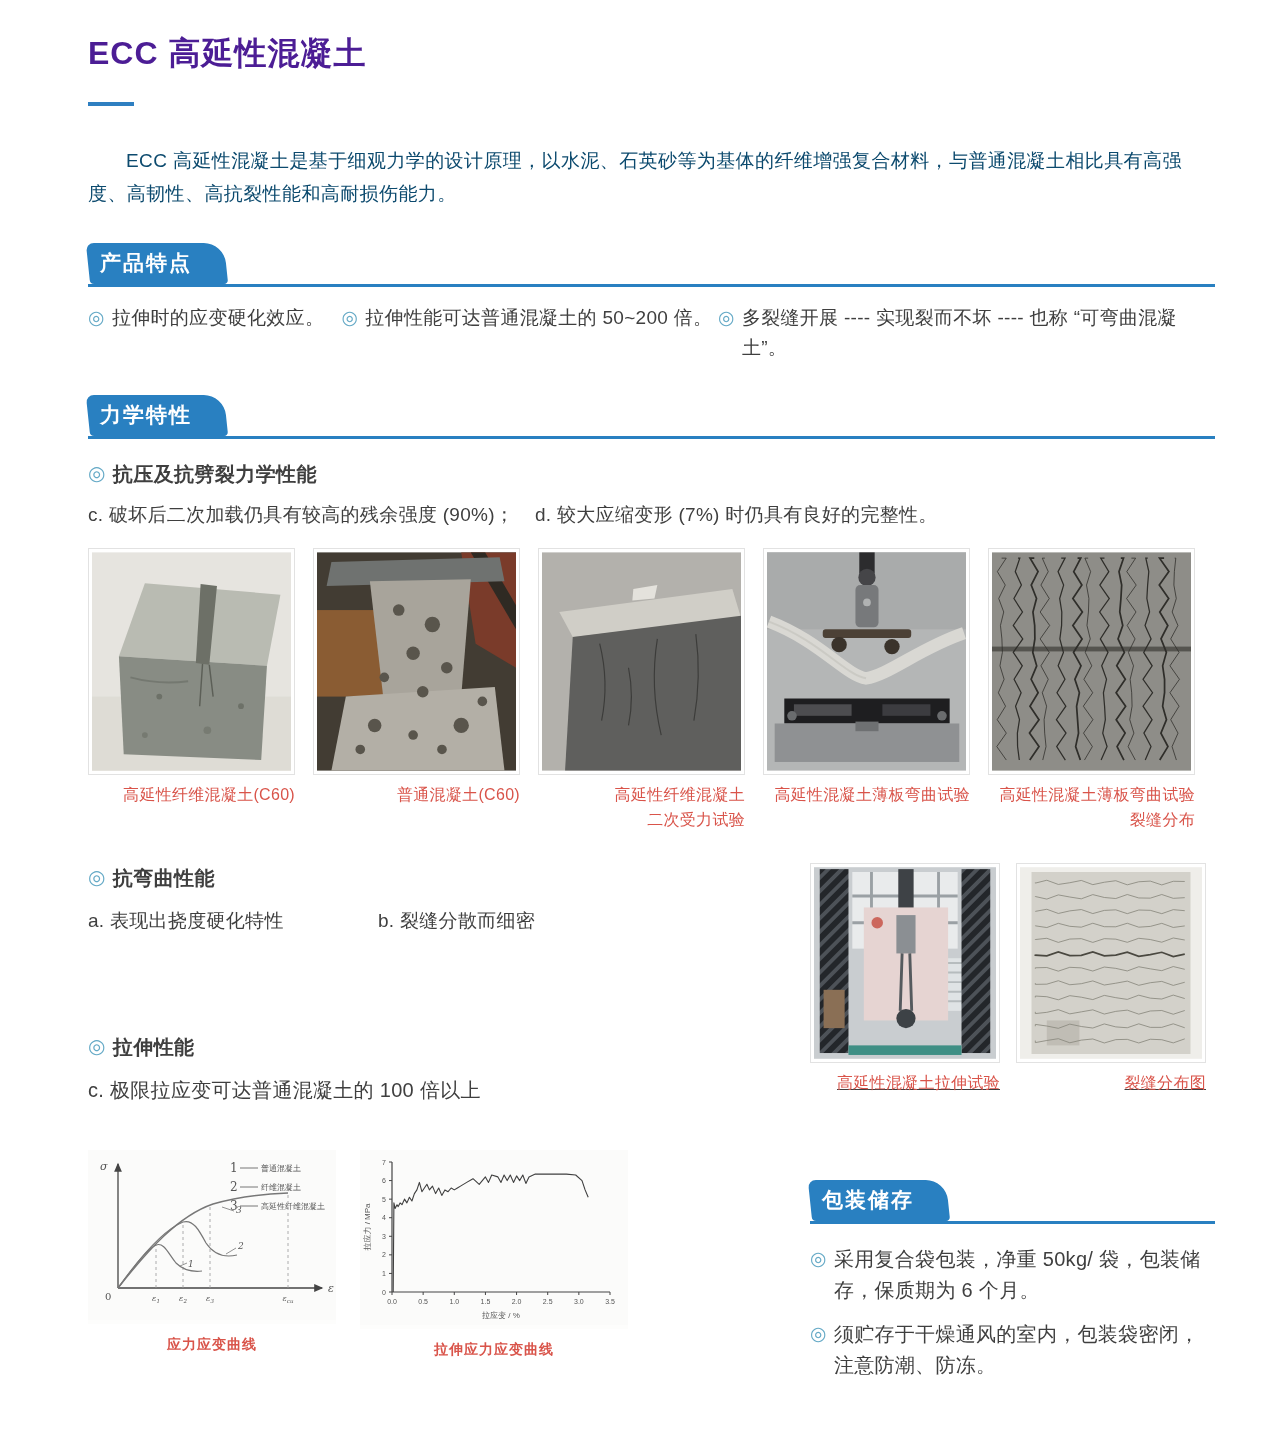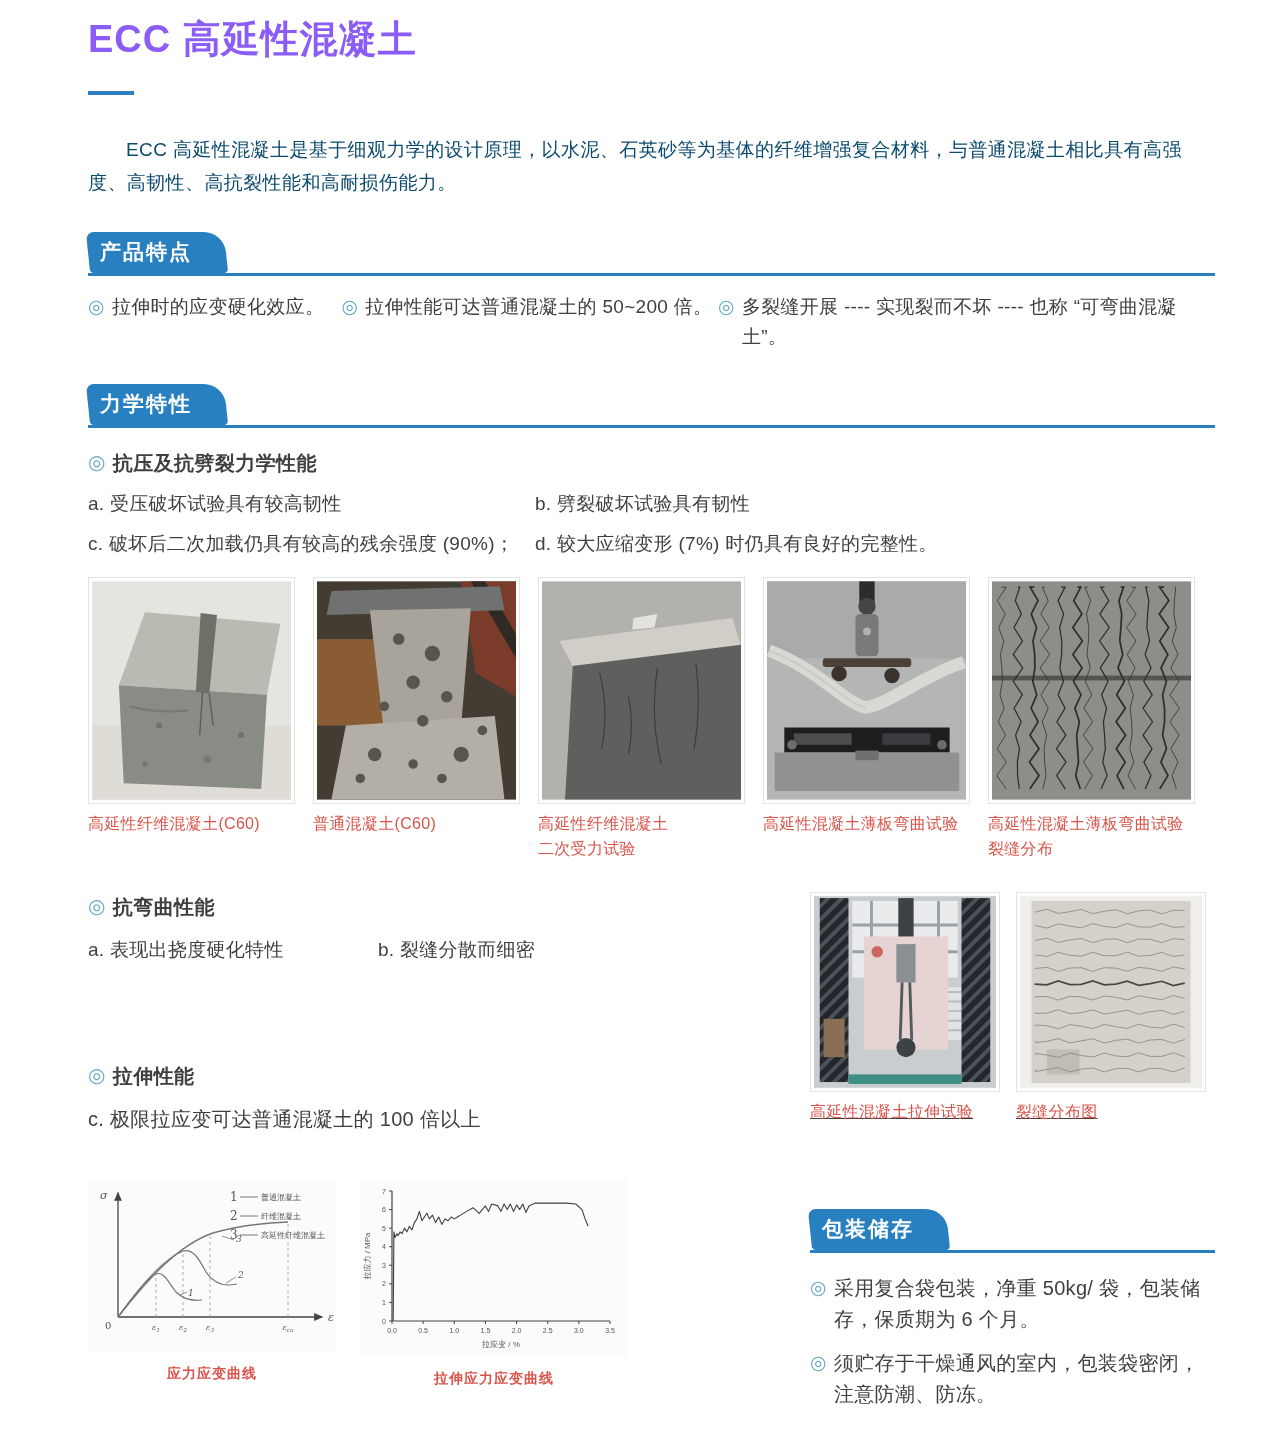--- a/index.html
+++ b/index.html
@@ -1,21 +1,21 @@
 <!DOCTYPE html>
 <html><head>
 <meta charset="utf-8">
 <style>
   * { margin:0; padding:0; box-sizing:border-box; }
   html,body { background:#ffffff; width:1279px; }
   body { font-family:"Liberation Sans","DejaVu Sans",sans-serif; color:#3f3f3f; position:relative; min-height:1454px; overflow:hidden; }
   .content { padding:0 64px 0 88px; }
 
   
-  .page-title { color:#8b5cf6; font-size:38px; font-weight:bold; letter-spacing:1px; padding-top:14px; }
+  .page-title { color:#4c1d95; font-size:32px; font-weight:bold; letter-spacing:1px; padding-top:32px; }
   .title-dash { width:46px; height:4px; background:#2e7fc1; margin-top:26px; }
 
   .intro { margin-top:38px; font-size:19px; line-height:1.75; text-indent:2em; color:#0c4a6e; letter-spacing:0.4px; }
 
   
   .sec-header { margin-top:32px; }
   .sec-tab { position:relative; display:inline-block; padding:6px 34px 7px 12px; color:#fff; font-size:21px; font-weight:bold; letter-spacing:2px; z-index:1; }
   .sec-tab::before { content:""; position:absolute; inset:0; background:#2980c1; border-radius:8px 20px 4px 4px; transform:skewX(6deg); z-index:-1; }
   .sec-line { height:3px; background:#2980c1; }
 
@@ -29,21 +29,21 @@
 
   .pair-grid { margin-top:14px; font-size:19px; letter-spacing:0.3px; }
   .pair-grid .row { display:flex; margin-bottom:14px; }
   .pair-grid .c1 { width:447px; }
 
   
   .photo-row { display:flex; gap:18px; margin-top:20px; }
   .photo-fig { width:207px; }
   .photo-frame { width:207px; height:227px; border:1px solid #e2e2e2; background:#fff; padding:3px; }
   .photo-frame svg { width:100%; height:100%; display:block; }
-  .photo-cap { margin-top:8px; color:#d9544a; font-size:16px; text-align:left; line-height:1.55; white-space:pre-line; letter-spacing:0.3px; }
+  .photo-cap { margin-top:8px; color:#d9544a; font-size:16px; text-align:right; line-height:1.55; white-space:pre-line; letter-spacing:0.3px; }
 
   
   .two-col { display:flex; margin-top:26px; }
   .col-left { width:700px; }
   .col-right { flex:1; padding-left:22px; }
 
   .pair-flex { display:flex; margin-top:16px; font-size:19px; letter-spacing:0.3px; }
   .fa { width:290px; } .ta { width:305px; }
   .single-line { margin-top:16px; font-size:20px; letter-spacing:0.3px; }
 
@@ -93,24 +93,20 @@
   <div class="sec-header">
     <div class="sec-tab">力学特性</div>
     <div class="sec-line"></div>
   </div>
 
   <div class="sub-heading">
     <span class="icn">◎</span>
     <span>抗压及抗劈裂力学性能</span>
   </div>
   <div class="pair-grid">
-    <div class="row">
-      <div class="c1">a. 受压破坏试验具有较高韧性</div>
-      <div>b. 劈裂破坏试验具有韧性</div>
-    </div>
     <div class="row">
       <div class="c1">c. 破坏后二次加载仍具有较高的残余强度 (90%)；</div>
       <div>d. 较大应缩变形 (7%) 时仍具有良好的完整性。</div>
     </div>
   </div>
 
   <div class="photo-row">
 
     <figure class="photo-fig">
       <div class="photo-frame">

